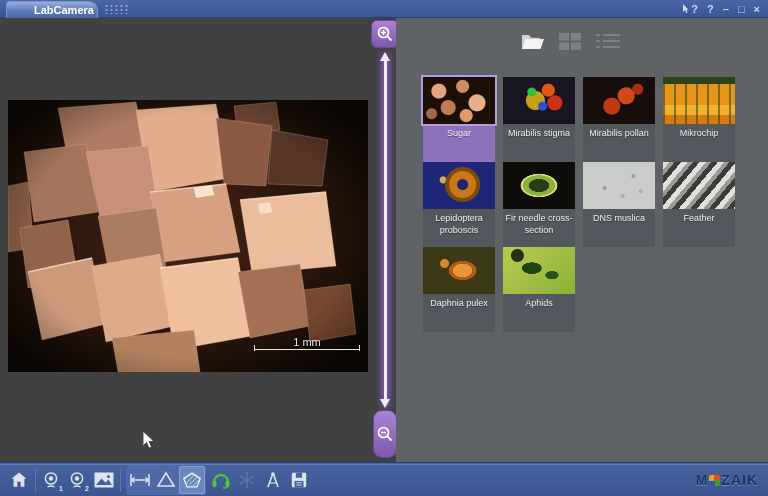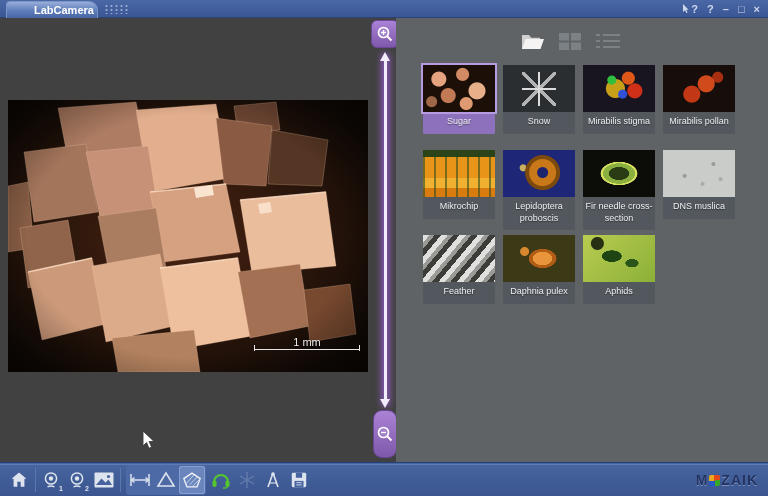--- a/index.html
+++ b/index.html
@@ -43,21 +43,21 @@
   .ztrack::before { top:-9px; border-bottom:9px solid #f3ecfa; }
   .ztrack::after { bottom:-9px; border-top:9px solid #f3ecfa; }
 
   
   .gallery { position:absolute; left:396px; top:18px; width:372px; height:444px; background:#5f6366; }
   .gal-toolbar { display:flex; justify-content:center; align-items:center; gap:13px;
     height:42px; padding-top:4px; margin-right:24px; }
   .gal-toolbar .gbtn { display:flex; align-items:center; }
   .grid { position:absolute; left:27px; top:47px; display:grid;
     grid-template-columns:repeat(4,72px); grid-auto-rows:85px; column-gap:8px; }
-  .tile { width:72px; height:min-content; background:#53585e; border-radius:1px; padding-bottom:4px; }
+  .tile { width:72px; height:min-content; background:#53585e; border-radius:1px; padding-bottom:20px;margin-top:12px; }
   .tile.sel { background:#8d71bc; }
   .tile.sel .ph { box-shadow:0 0 0 2px #b79be0; }
   .ph { width:72px; height:47px; }
   .lbl { font-size:9px; line-height:1.3; color:#eef0f2; text-align:center;
     padding:4px 1px 2px; text-shadow:0 1px 1px rgba(0,0,0,.45); }
 
   
   .ph-sugar { background:
     radial-gradient(circle at 22% 30%, #e6a37f 0 7px, rgba(0,0,0,0) 8px),
     radial-gradient(circle at 55% 20%, #d28a64 0 6px, rgba(0,0,0,0) 7px),
@@ -253,24 +253,20 @@
         </svg>
       </span>
     </div>
 
     <div class="grid">
       <div class="tile sel">
         <div class="ph ph-sugar"></div>
         <div class="lbl">Sugar</div>
       </div>
       <div class="tile">
-        <div class="ph ph-snow"></div>
-        <div class="lbl">Snow</div>
-      </div>
-      <div class="tile">
         <div class="ph ph-stigma"></div>
         <div class="lbl">Mirabilis stigma</div>
       </div>
       <div class="tile">
         <div class="ph ph-pollan"></div>
         <div class="lbl">Mirabilis pollan</div>
       </div>
       <div class="tile">
         <div class="ph ph-chip"></div>
         <div class="lbl">Mikrochip</div>

